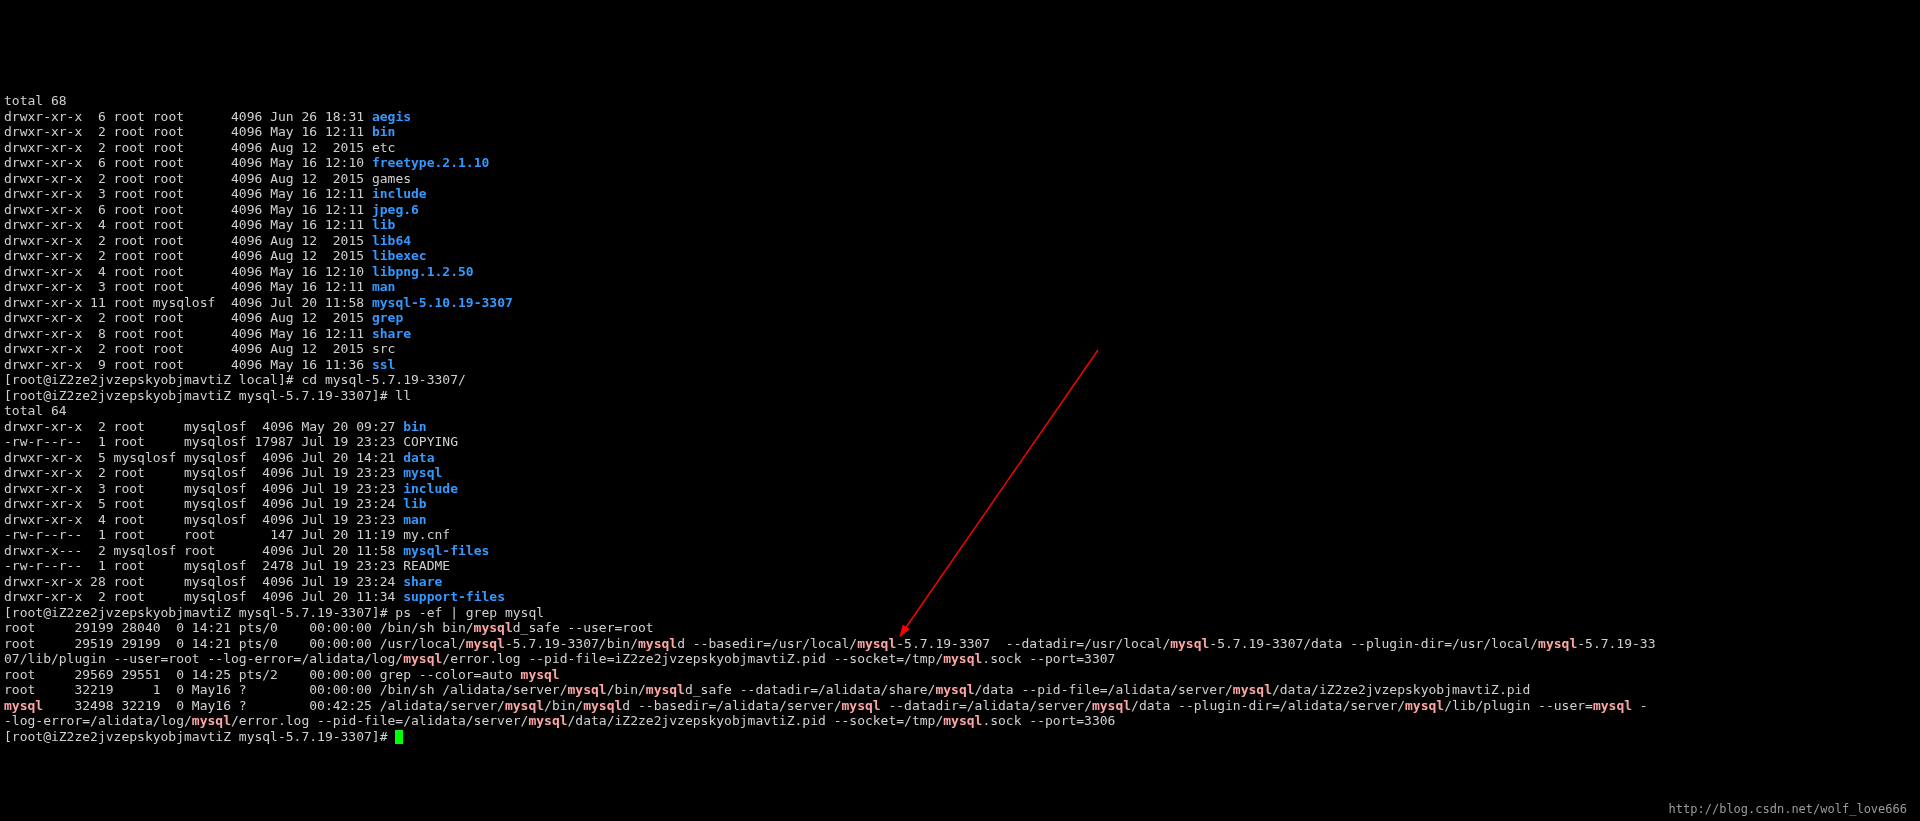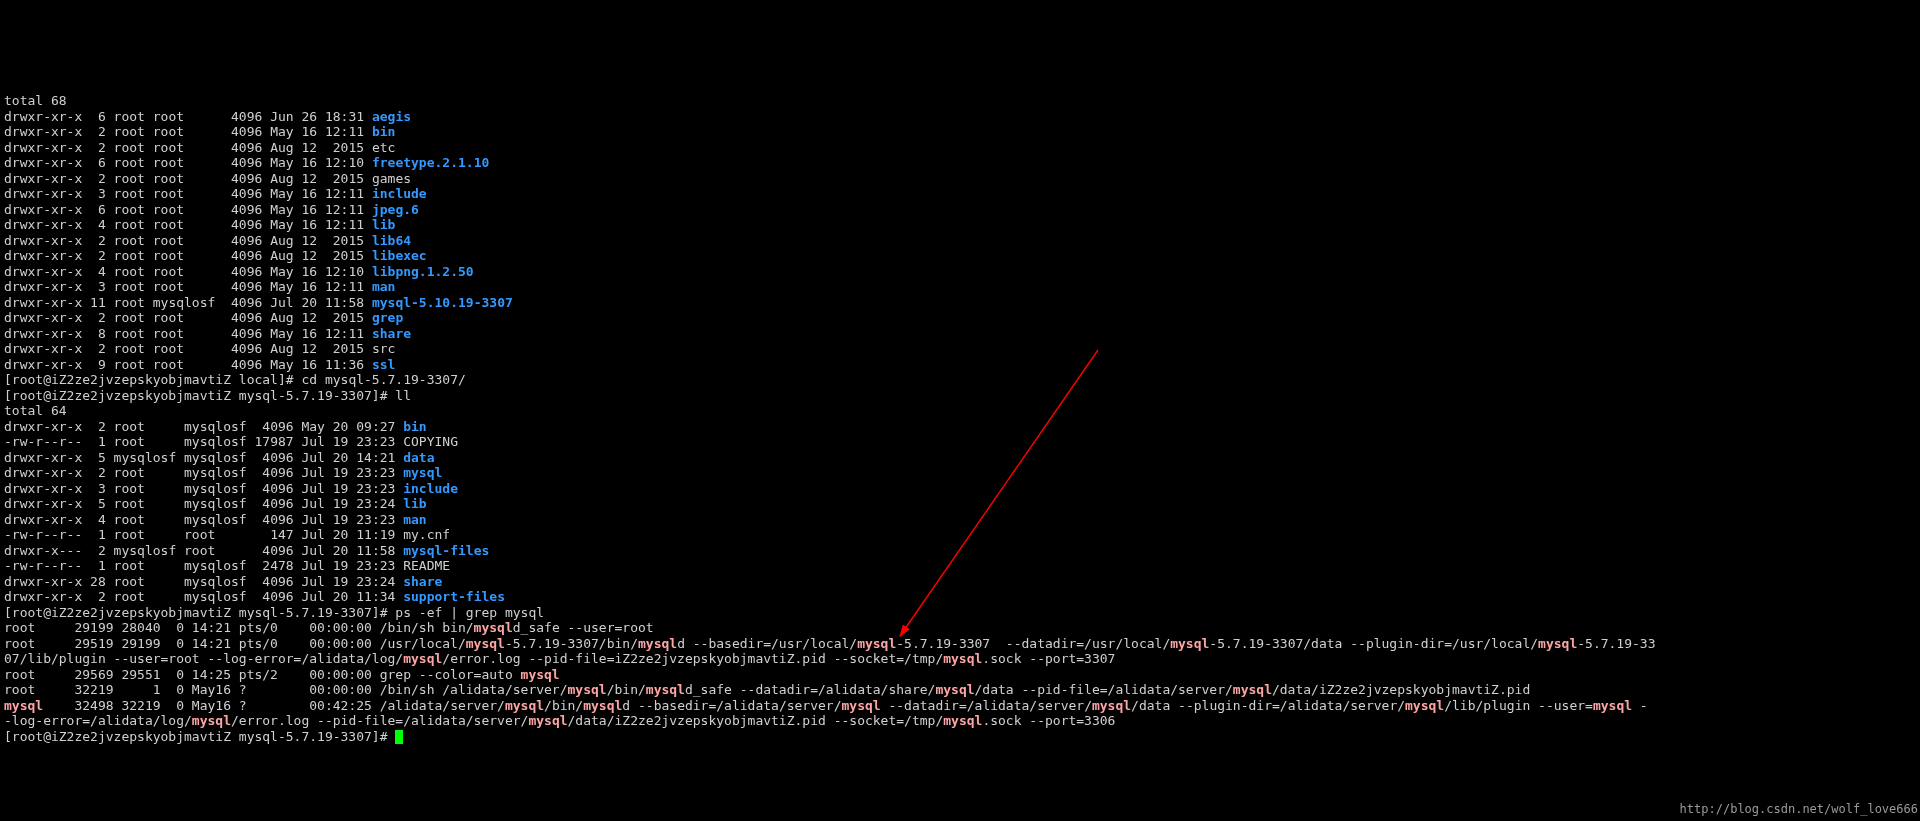--- a/index.html
+++ b/index.html
@@ -29,21 +29,21 @@
     vertical-align: text-bottom;
   }
   svg.annot {
     position: absolute;
     top: 0;
     left: 0;
     pointer-events: none;
   }
   .watermark {
     position: absolute;
-    right: 2px;
+    right: 13px;
     bottom: 4px;
     color: #9a9a9a;
     font-size: 12px;
     font-family: inherit;
   }
 </style>
 </head>
 <body>
 
 

